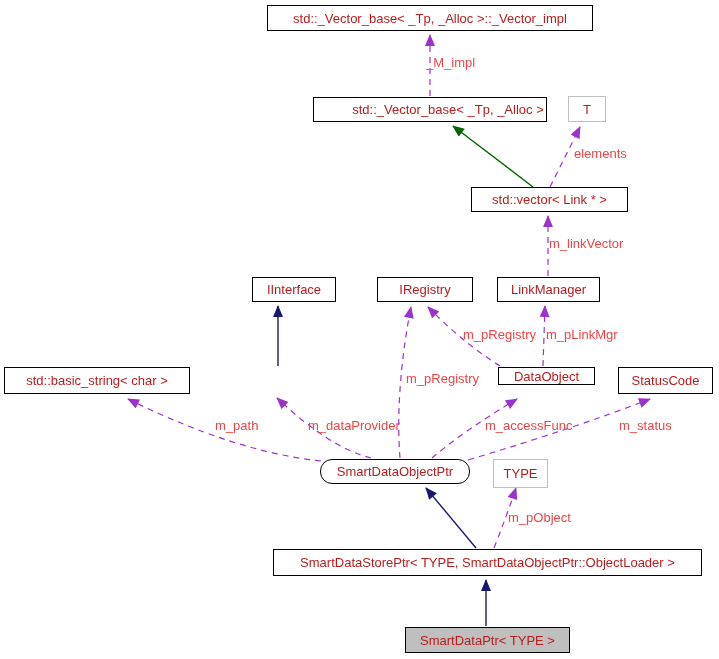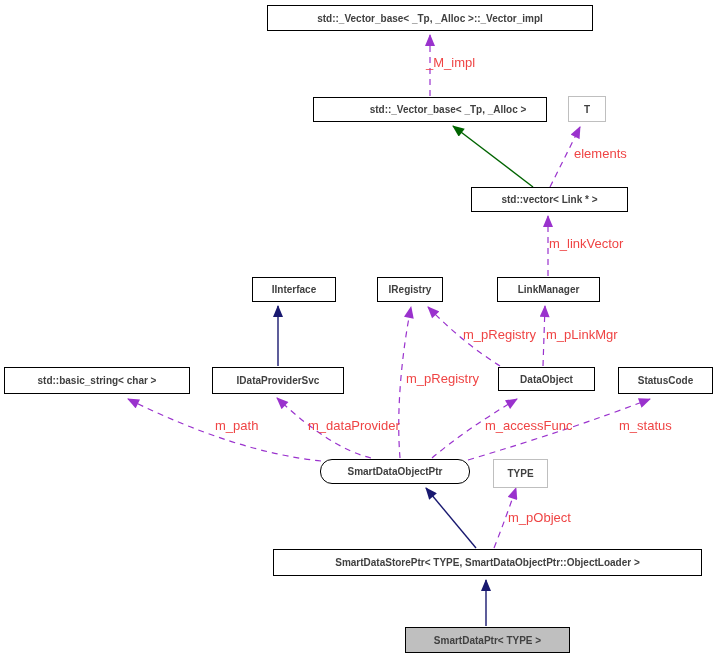--- a/index.html
+++ b/index.html
@@ -8,23 +8,22 @@
     width:719px;height:659px;
     background:#ffffff;
     font-family:"Liberation Sans","DejaVu Sans",sans-serif;
     overflow:hidden;
   }
   #edges{position:absolute;left:0;top:0;z-index:1;}
   .node{
     position:absolute;z-index:2;
     display:flex;align-items:center;justify-content:center;
     background:#ffffff;border:1px solid #000000;
-    font-size:10px;color:#404040;white-space:nowrap;
+    font-size:13px;color:#b91c1c;white-space:nowrap;
     box-sizing:border-box;
-    font-weight:bold;
   }
   .node.tpl{border:1px solid #bfbfbf;}
   .node.focus{background:#bfbfbf;}
   .edge-label{
     position:absolute;z-index:3;
     font-size:13px;color:#ef4444;white-space:nowrap;
     background:transparent;
   }
 </style>
 </head>
@@ -73,29 +72,28 @@
   <div class="node" style="left:267px;top:5px;width:326px;height:26px;">std::_Vector_base&lt; _Tp, _Alloc &gt;::_Vector_impl</div>
 
   <div class="node" style="left:313px;top:97px;width:234px;height:25px;padding-left:36px;">std::_Vector_base&lt; _Tp, _Alloc &gt;</div>
 
   <div class="node tpl" style="left:568px;top:96px;width:38px;height:26px;">T</div>
 
   <div class="node" style="left:471px;top:187px;width:157px;height:25px;">std::vector&lt; Link * &gt;</div>
 
   <div class="node" style="left:252px;top:277px;width:84px;height:25px;">IInterface</div>
 
-  <div class="node" style="left:377px;top:277px;width:66px;height:25px;">IRegistry</div>
+  <div class="node" style="left:377px;top:277px;width:96px;height:25px;">IRegistry</div>
 
   <div class="node" style="left:497px;top:277px;width:103px;height:25px;">LinkManager</div>
 
   <div class="node" style="left:4px;top:367px;width:186px;height:27px;">std::basic_string&lt; char &gt;</div>
 
-  <div class="node" style="left:212px;top:367px;width:132px;height:27px;">IDataProviderSvc</div>
 
-  <div class="node" style="left:498px;top:367px;width:97px;height:24px;">DataObject</div>
+  <div class="node" style="left:498px;top:367px;width:97px;height:18px;">DataObject</div>
 
   <div class="node" style="left:618px;top:367px;width:95px;height:27px;">StatusCode</div>
 
   <div class="node" style="left:320px;top:459px;width:150px;height:25px;border-radius:12px;">SmartDataObjectPtr</div>
 
   <div class="node tpl" style="left:493px;top:459px;width:55px;height:29px;">TYPE</div>
 
   <div class="node" style="left:273px;top:549px;width:429px;height:27px;">SmartDataStorePtr&lt; TYPE, SmartDataObjectPtr::ObjectLoader &gt;</div>
 
   <div class="node focus" style="left:405px;top:627px;width:165px;height:26px;">SmartDataPtr&lt; TYPE &gt;</div>

